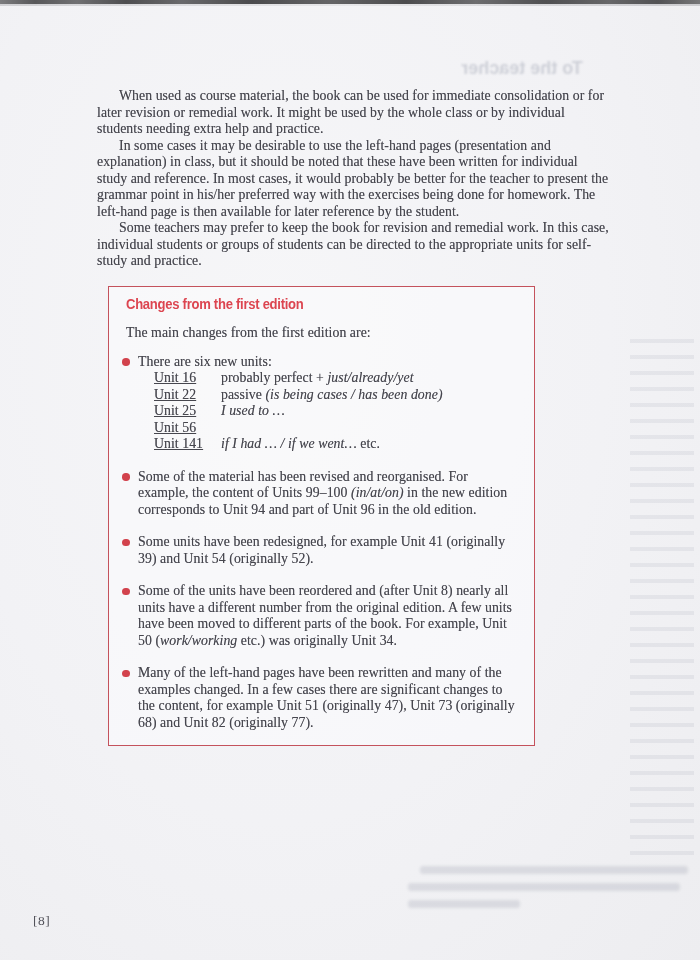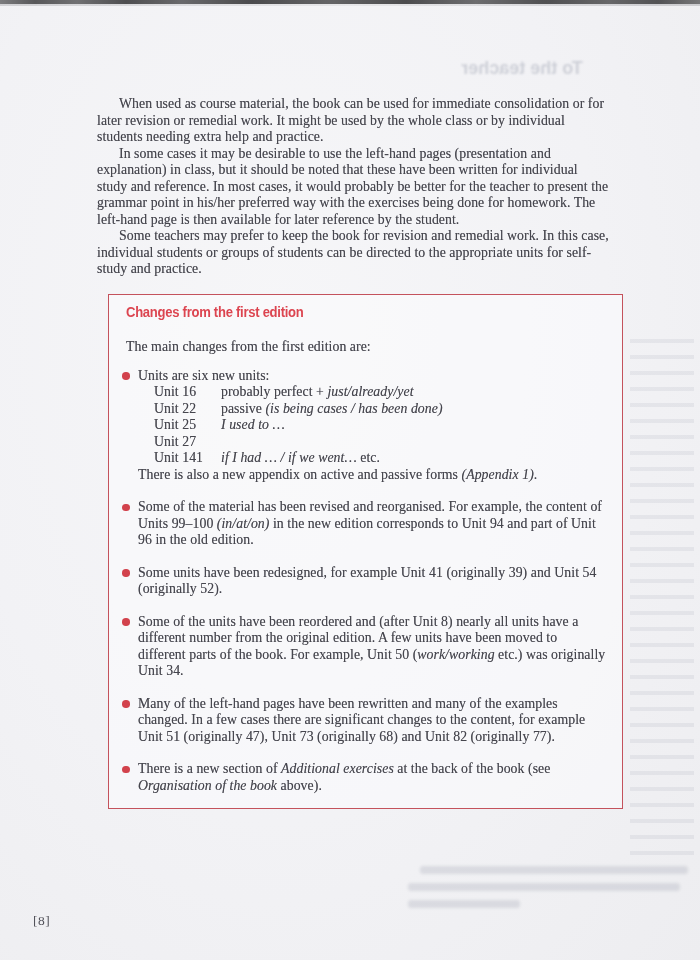--- a/index.html
+++ b/index.html
@@ -54,69 +54,69 @@
   .ghost-line{
     position:absolute;height:8px;border-radius:3px;
     background:rgba(136,142,160,.22);
     filter:blur(1.4px);
   }
   .ghost-line.l1{left:420px;top:866px;width:268px;}
   .ghost-line.l2{left:408px;top:883px;width:272px;}
   .ghost-line.l3{left:408px;top:900px;width:112px;}
 
   .content{
-    position:absolute;left:0;top:8px;width:700px;
+    position:absolute;left:0;top:0;width:700px;
     padding:88px 90px 0 97px;
     box-sizing:border-box;
     font-size:13.8px;line-height:16.5px;
     letter-spacing:.05px;
     text-shadow:0 0 .4px rgba(70,70,78,.55);
   }
   .para{margin:0;text-indent:22px;text-align:left;}
 
   .changes-box{
     margin:16px 0 0 11px;
-    width:515px;
+    width:427px;
     box-sizing:border-box;
     border:1.5px solid #c4525c;
     background:rgba(252,252,253,.55);
     padding:9px 14px 14px 17px;
   }
   .box-title{
     margin:0;
     font-family:"Liberation Sans", sans-serif;
     font-weight:bold;
     font-size:14.5px;
     letter-spacing:-.3px;
     color:#dc4550;
     transform:scaleX(.9);
     transform-origin:left center;
     text-shadow:none;
   }
-  .box-intro{margin:19px 0 0 0;}
+  .box-intro{margin:13px 0 0 0;}
   .bullet-list{
     list-style:none;
     margin:12px 0 0 0;padding:0;
   }
   .bullet{
     position:relative;
     padding-left:12px;
     margin:0;
   }
   .bullet + .bullet{margin-top:16px;}
   .bullet::before{
     content:"";
     position:absolute;left:-4px;top:4.5px;
     width:7.5px;height:7.5px;border-radius:50%;
     background:#d2424c;
   }
   .bullet p{margin:0;}
   .units{margin-left:16px;}
   .unit-row{display:flex;}
-  .unit-label{flex:0 0 67px;}
+  .unit-label{flex:0 0 67px;text-decoration:underline;}
   .unit-desc{flex:1;}
   em{font-style:italic;}
 
   .page-number{
     position:absolute;left:33px;top:913px;
     font-size:13.5px;color:#52525a;
     letter-spacing:.5px;
   }
 </style>
 </head>
@@ -137,58 +137,54 @@
   <div class="content">
     <p class="para">When used as course material, the book can be used for immediate consolidation or for later revision or remedial work. It might be used by the whole class or by individual students needing extra help and practice.</p>
     <p class="para">In some cases it may be desirable to use the left-hand pages (presentation and explanation) in class, but it should be noted that these have been written for individual study and reference. In most cases, it would probably be better for the teacher to present the grammar point in his/her preferred way with the exercises being done for homework. The left-hand page is then available for later reference by the student.</p>
     <p class="para">Some teachers may prefer to keep the book for revision and remedial work. In this case, individual students or groups of students can be directed to the appropriate units for self-study and practice.</p>
 
     <section class="changes-box">
       <h2 class="box-title">Changes from the first edition</h2>
       <p class="box-intro">The main changes from the first edition are:</p>
       <ul class="bullet-list">
           <li class="bullet">
-            <p class="lead"><span>Units are six new units:</span></p>
+            <p class="lead"><span>There are six new units:</span></p>
             <div class="units">
               <div class="unit-row">
                 <span class="unit-label">Unit 16</span>
                 <span class="unit-desc"><span>probably perfect + </span><em>just/already/yet</em></span>
               </div>
               <div class="unit-row">
                 <span class="unit-label">Unit 22</span>
                 <span class="unit-desc"><span>passive </span><em>(is being cases / has been done)</em></span>
               </div>
               <div class="unit-row">
                 <span class="unit-label">Unit 25</span>
                 <span class="unit-desc"><em>I used to …</em></span>
               </div>
               <div class="unit-row">
-                <span class="unit-label">Unit 27</span>
+                <span class="unit-label">Unit 56</span>
               </div>
               <div class="unit-row">
                 <span class="unit-label">Unit 141</span>
                 <span class="unit-desc"><em>if I had … / if we went…</em><span> etc.</span></span>
               </div>
             </div>
-            <p class="after"><span>There is also a new appendix on active and passive forms </span><em>(Appendix 1)</em><span>.</span></p>
           </li>
           <li class="bullet">
             <p class="lead"><span>Some of the material has been revised and reorganised. For example, the content of Units 99–100 </span><em>(in/at/on)</em><span> in the new edition corresponds to Unit 94 and part of Unit 96 in the old edition.</span></p>
           </li>
           <li class="bullet">
             <p class="lead"><span>Some units have been redesigned, for example Unit 41 (originally 39) and Unit 54 (originally 52).</span></p>
           </li>
           <li class="bullet">
             <p class="lead"><span>Some of the units have been reordered and (after Unit 8) nearly all units have a different number from the original edition. A few units have been moved to different parts of the book. For example, Unit 50 (</span><em>work/working</em><span> etc.) was originally Unit 34.</span></p>
           </li>
           <li class="bullet">
             <p class="lead"><span>Many of the left-hand pages have been rewritten and many of the examples changed. In a few cases there are significant changes to the content, for example Unit 51 (originally 47), Unit 73 (originally 68) and Unit 82 (originally 77).</span></p>
           </li>
-          <li class="bullet">
-            <p class="lead"><span>There is a new section of </span><em>Additional exercises</em><span> at the back of the book (see </span><em>Organisation of the book</em><span> above).</span></p>
-          </li>
         </ul>
     </section>
   </div>
 
   <div class="page-number">[8]</div>
 
 </div>
 
 </body></html>

